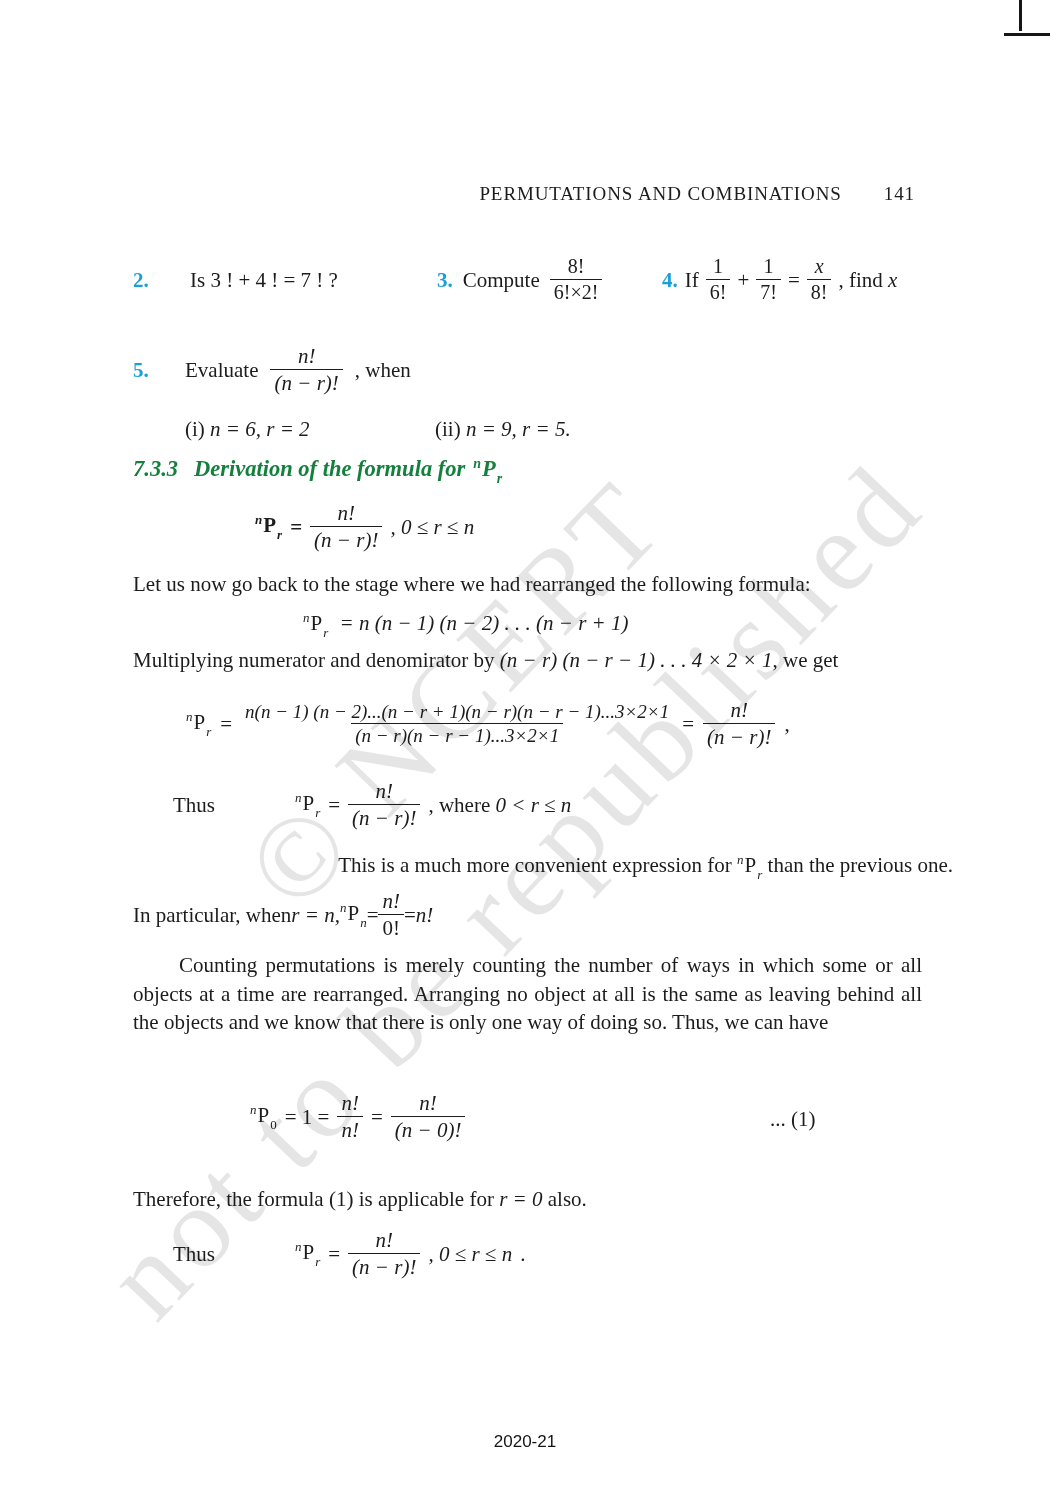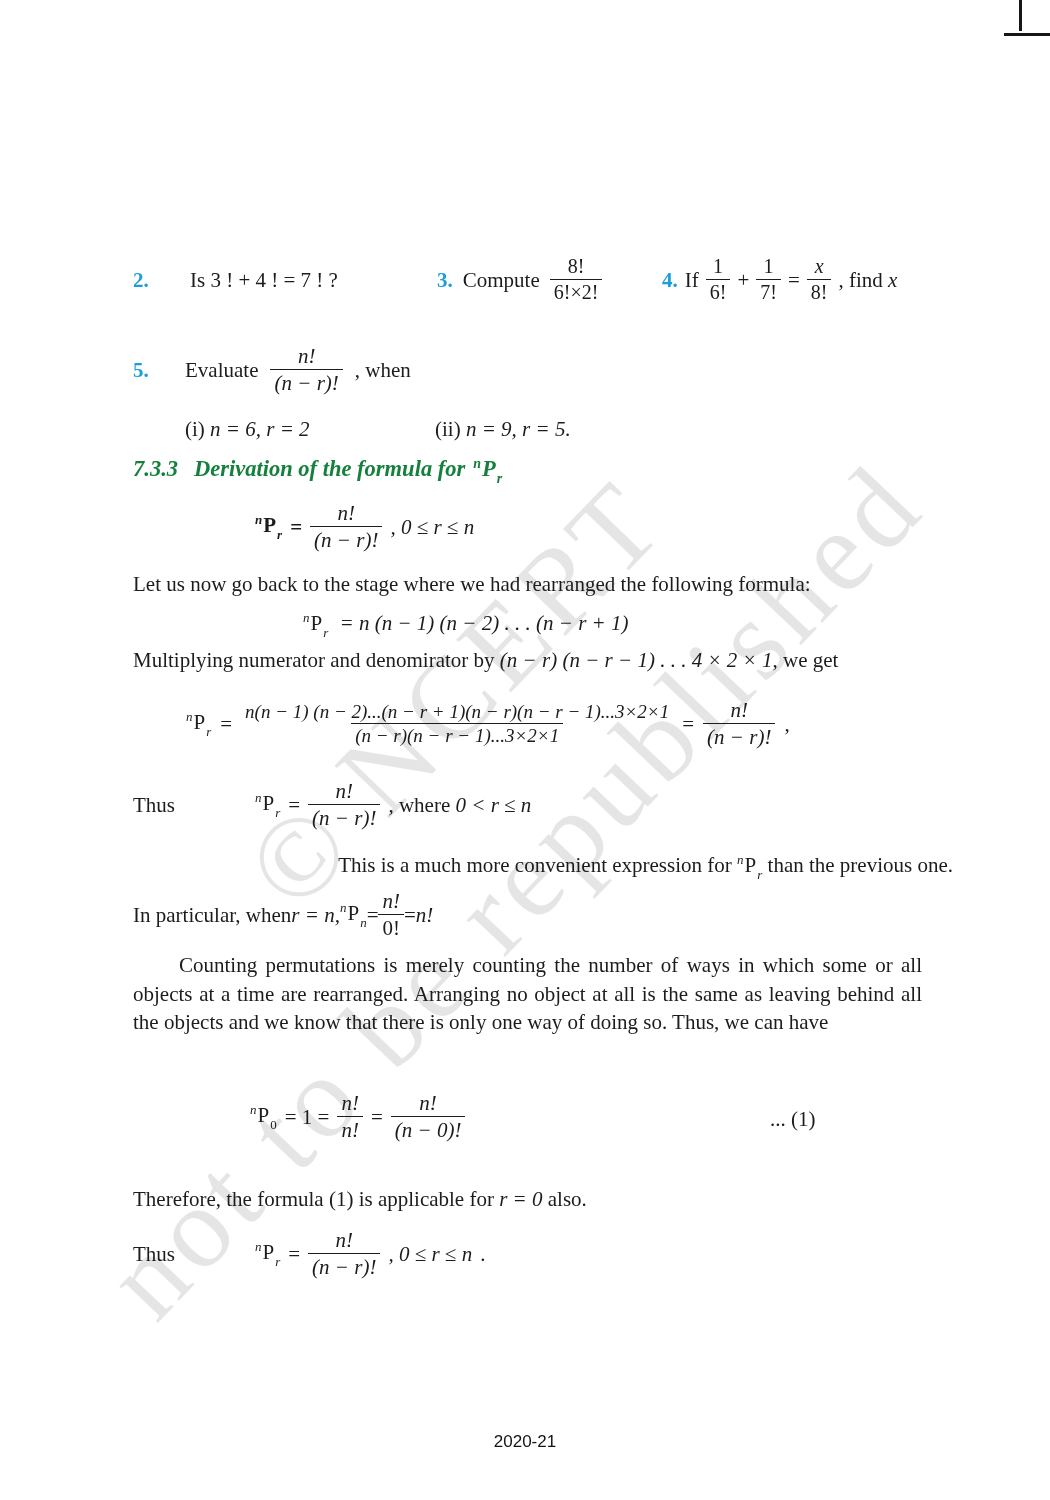--- a/index.html
+++ b/index.html
@@ -40,37 +40,40 @@
   .heading .npr sub { font-size:14px; font-style:italic; }
 
   .watermark { position:absolute; white-space:nowrap; color:rgba(0,0,0,0.10);
                font-size:116px; letter-spacing:7px; transform-origin:0 50%; }
   .wm1 { left:268px; top:822px; transform:rotate(-46deg); }
   .wm2 { left:128px; top:1232px; transform:rotate(-46.5deg); }
 
   .cropmark-v { position:absolute; left:1019px; top:0; width:3px; height:31px; background:#161616; }
   .cropmark-h { position:absolute; left:1004px; top:33px; width:46px; height:3px; background:#161616; }
 
-  .label-thus { display:inline-block; width:114px; }
+  .label-thus { display:inline-block; width:114px;margin-left:40px; }
   .justify { text-align:justify; text-indent:46px; }
   .footer { position:absolute; left:0; top:1432px; width:1050px; text-align:center;
             font-family:"Liberation Sans", sans-serif; font-size:17px; color:#141414; }
   .eqtag { position:absolute; left:770px; top:1107px; font-size:21px; }
 </style>
 </head>
 <body>
 
 <div class="page">
 
   <div class="watermark wm1">© NCERT</div>
   <div class="watermark wm2">not to be republished</div>
 
   <div class="cropmark-v"></div>
   <div class="cropmark-h"></div>
 
+  <div class="header">
+    <span>PERMUTATIONS AND COMBINATIONS</span><span class="page-num">141</span>
+  </div>
 
   <div class="flexrow body-text" style="left:133px; top:256px; height:48px;">
     <span class="blue" style="display:inline-block; width:57px;">2.</span>
     <span>Is 3 ! + 4 ! = 7 ! ?</span>
   </div>
 
   <div class="flexrow body-text" style="left:437px; top:250px; height:60px; gap:10px;">
     <span class="blue">3.</span>
     <span>Compute</span>
     <span class="frac">

